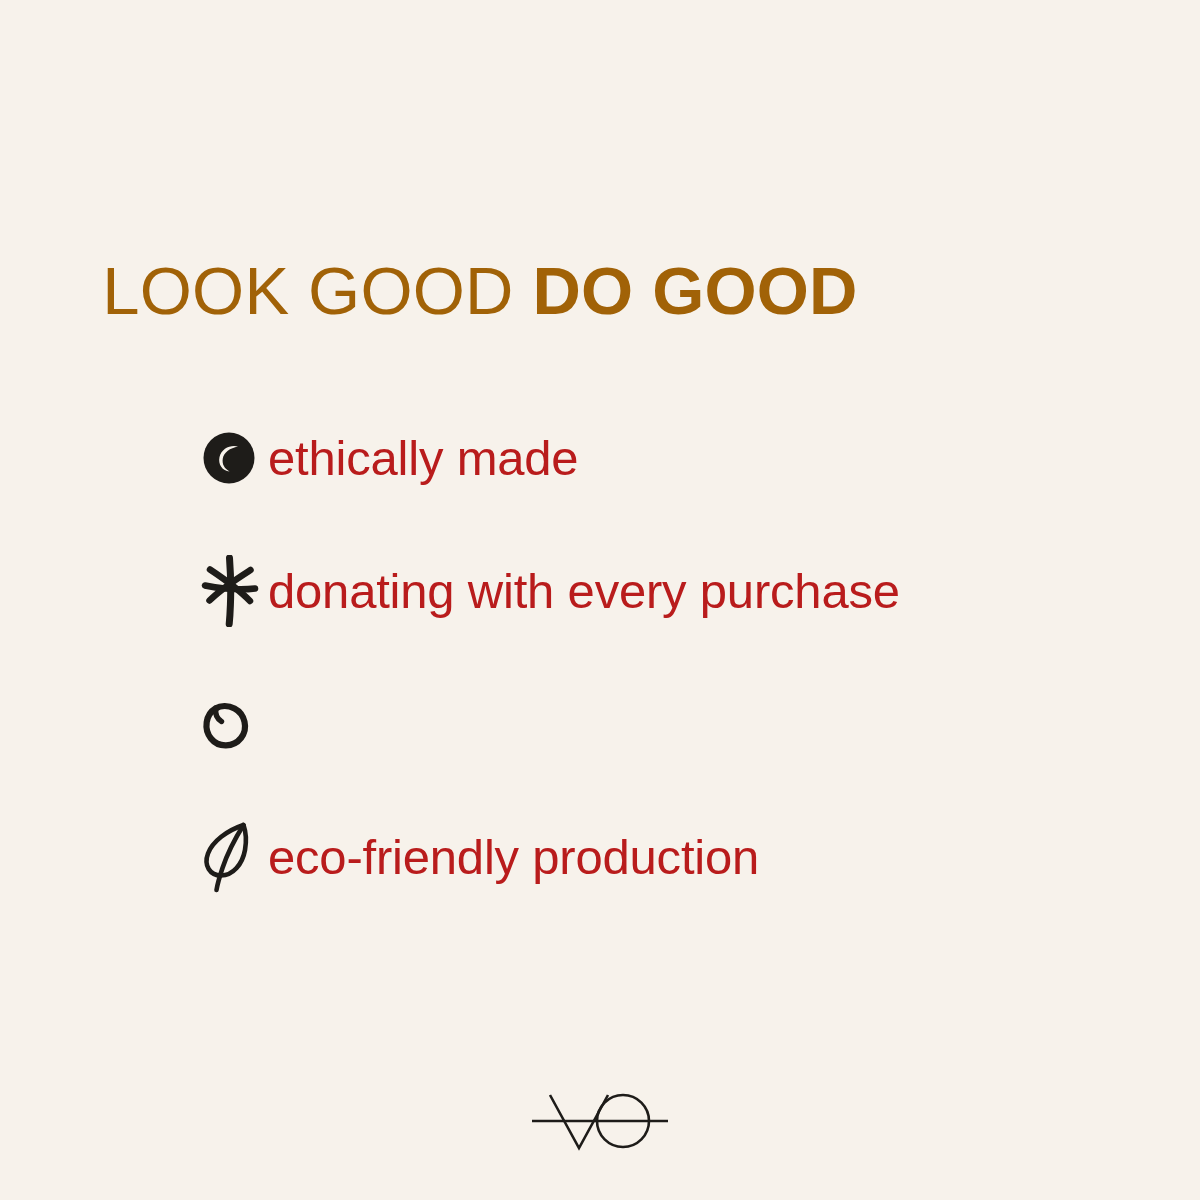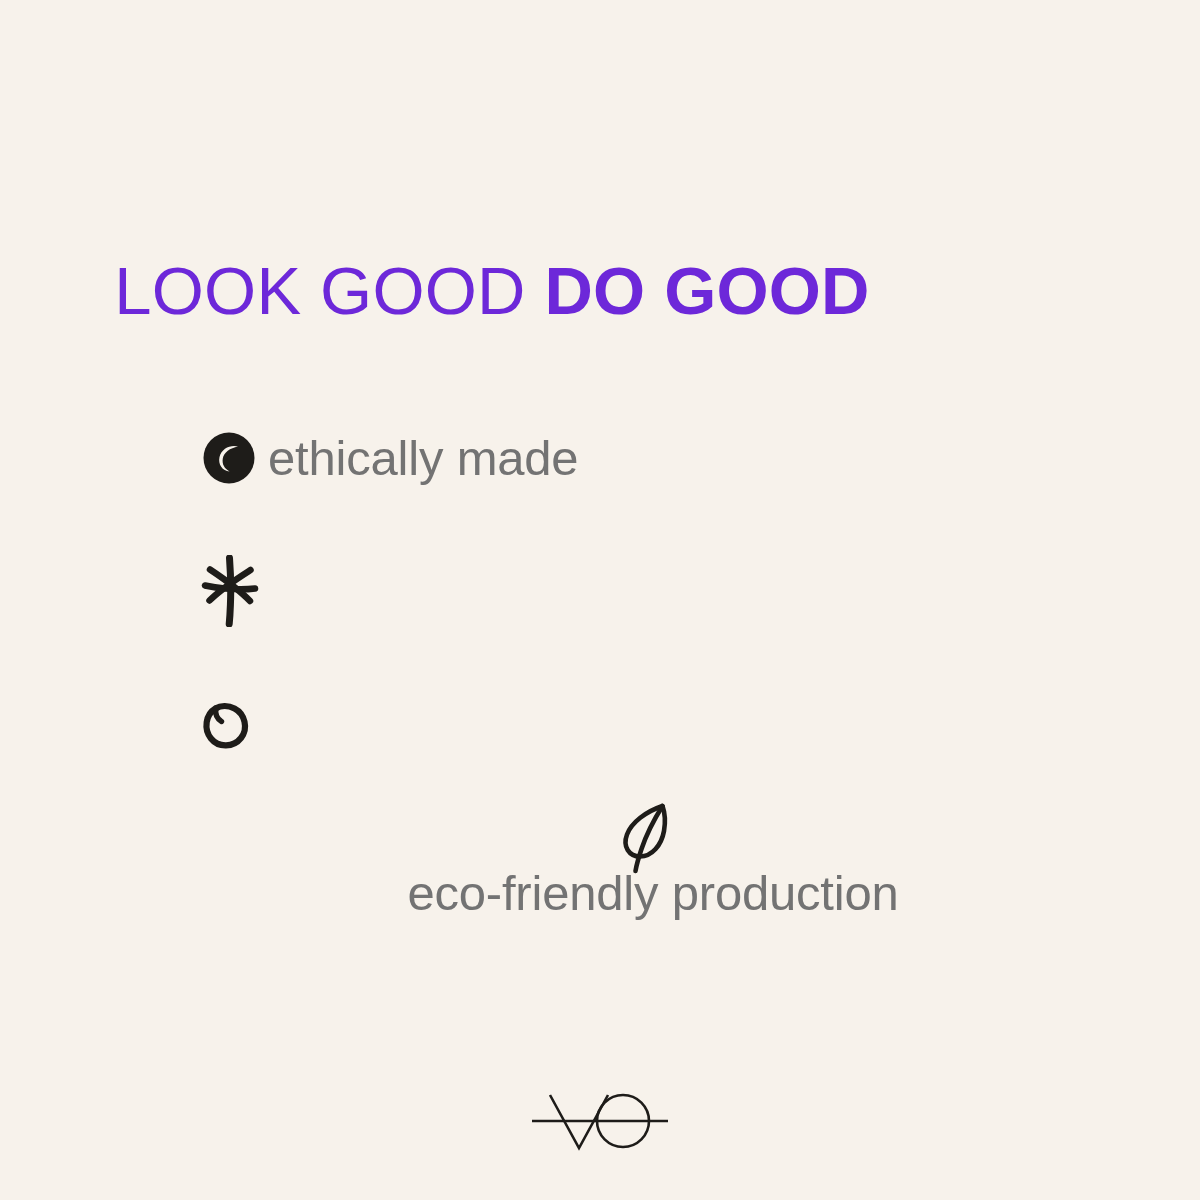--- a/index.html
+++ b/index.html
@@ -20,29 +20,29 @@
     position: relative;
     width: 1200px;
     height: 1200px;
     background: #F7F2EB;
     box-sizing: border-box;
   }
 
   
   .headline {
     position: absolute;
-    left: 12px;
+    left: 0;
     top: 212px;
     width: 960px;
     text-align: center;
     font-size: 67px;
     line-height: 1;
     letter-spacing: 0.2px;
     white-space: nowrap;
-    color: #6d28d9;
+    color: #a16207;
   }
   .headline .hl-light {
     font-weight: 400;
   }
   .headline .hl-bold {
     font-weight: 700;
   }
 
   
   .features {
@@ -52,39 +52,38 @@
     width: 900px;
   }
   .feature-row {
     display: flex;
     align-items: center;
     height: 100px;
     margin-bottom: 33px;
   }
   .feature-row:last-child {
     margin-bottom: 0;
-    flex-direction: column;
   }
   .feature-icon {
     flex: 0 0 62px;
     width: 62px;
     height: 62px;
     display: flex;
     align-items: center;
     justify-content: flex-start;
   }
   .feature-icon svg {
     display: block;
   }
   .feature-label {
     font-size: 49px;
     font-weight: 400;
     line-height: 1;
     letter-spacing: -0.2px;
-    color: #737373;
+    color: #b91c1c;
     white-space: nowrap;
     padding-left: 6px;
   }
 
   
   .logo {
     position: absolute;
     left: 0;
     top: 1086px;
     width: 1200px;
@@ -120,20 +119,21 @@
       <span class="feature-icon">
         <svg width="60" height="72" viewBox="0 0 60 72" aria-hidden="true">
           <g fill="none" stroke="#1E1C19" stroke-linecap="round">
             <path d="M29.5 3 C30.6 18 31.1 34 30.4 50 C30.1 58 29.7 64 29.2 69" stroke-width="7"></path>
             <path d="M5 30.5 C18 33.5 39 35.5 55 33.5" stroke-width="6.5"></path>
             <path d="M10 14.5 C22 22.5 37 32.5 50 46" stroke-width="6.5"></path>
             <path d="M50.5 15 C38 23 22 33 9.5 45.5" stroke-width="6.5"></path>
           </g>
         </svg>
       </span>
+      <span class="feature-label">donating with every purchase</span>
     </div>
 
     <div class="feature-row">
       <span class="feature-icon">
         <svg width="52" height="56" viewBox="0 0 52 56" aria-hidden="true">
           <path d="M15.5 12.5 C5.5 18.5 3.5 33 11 42.5 C18.5 52 33.5 51.5 41 42 C48.5 32.5 45 18 34.5 12.5 C28 9 20.5 9.5 15.5 12.5 Z" fill="none" stroke="#1E1C19" stroke-width="6.2" stroke-linecap="round"></path>
           <path d="M16 12 C15 17.5 16.8 22.5 21.5 25.5" fill="none" stroke="#1E1C19" stroke-width="5.4" stroke-linecap="round"></path>
         </svg>
       </span>
     </div>

